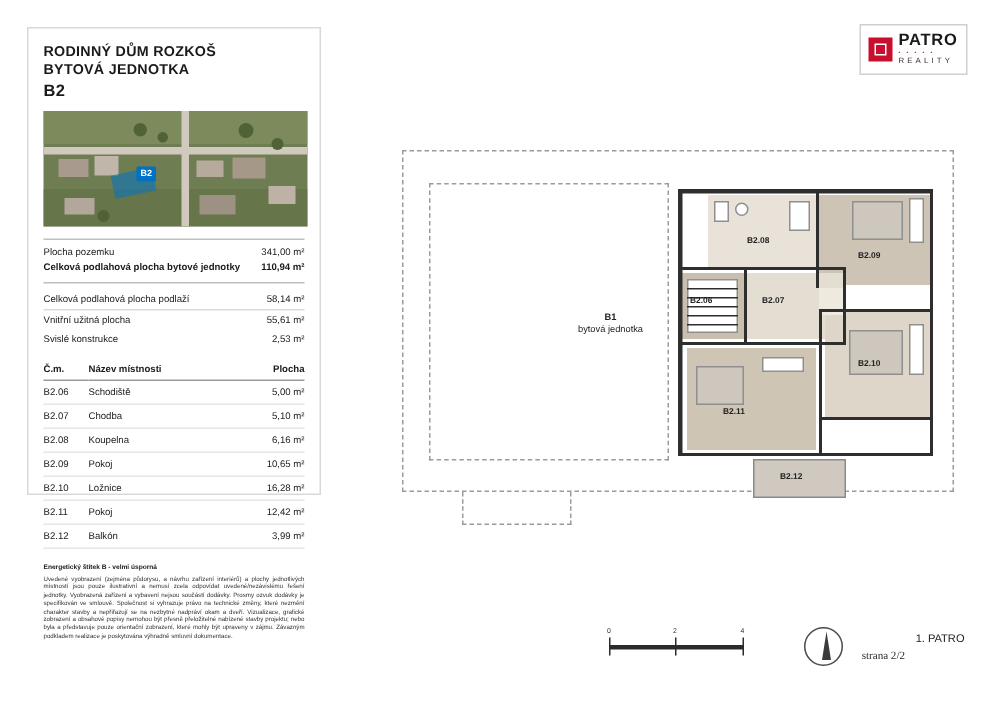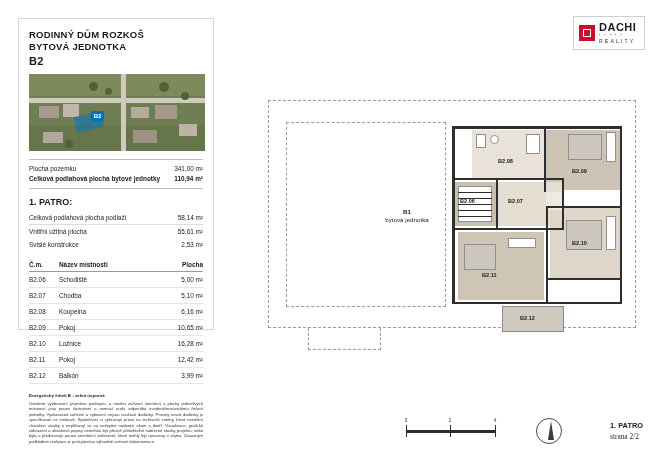--- a/index.html
+++ b/index.html
@@ -346,21 +346,21 @@
   }
 
   .footer {
     position: absolute;
     right: 20px;
     top: 420px;
     text-align: left;
     font-size: 7.4px;
     line-height: 11px;
   }
-  .footer .f1 { font-weight: bold; }
+  .footer .f1 { font-weight: normal; margin-left: 36px; }
   .footer .f2 { color: #2a2a2a; font-family: Liberation Serif, serif; }
 </style>
 </head>
 <body>
 
 <div class="left-panel">
 
   <div class="doc-title">
     <div>RODINNÝ DŮM ROZKOŠ</div>
     <div>BYTOVÁ JEDNOTKA</div>
@@ -392,21 +392,20 @@
     <div class="row">
       <span class="lbl">Plocha pozemku</span>
       <span class="val">341,00 m²</span>
     </div>
     <div class="row bold">
       <span class="lbl">Celková podlahová plocha bytové jednotky</span>
       <span class="val">110,94 m²</span>
     </div>
   </div>
 
-  <div class="floor-title">1. PATRO:</div>
 
   <div class="stats">
     <div class="row">
       <span class="lbl">Celková podlahová plocha podlaží</span>
       <span class="val">58,14 m²</span>
     </div>
     <div class="sep"></div>
     <div class="row">
       <span class="lbl">Vnitřní užitná plocha</span>
       <span class="val">55,61 m²</span>
@@ -464,21 +463,21 @@
     </tbody>
   </table>
 
   <div class="disclaimer-title">Energetický štítek B - velmi úsporná</div>
   <div class="disclaimer">Uvedené vyobrazení (zejména půdorysu, a návrhu zařízení interiérů) a plochy jednotlivých místností jsou pouze ilustrativní a nemusí zcela odpovídat uvedené/nezávislému řešení jednotky. Vyobrazená zařízení a vybavení nejsou součástí dodávky. Prosmy ozvuk dodávky je specifikován ve smlouvě. Společnost si vyhrazuje právo na technické změny, které nezmění charakter stavby a nepřiřazují se na nezbytné nadpráví okam a dveří. Vizualizace, grafické zobrazení a obsahové popisy nemohou být přesně přeložitelné nabízené stavby projektu; nebo byla a představuje pouze orientační zobrazení, které mohly být upraveny v zájmu. Závazným podkladem realizace je poskytována výhradně smluvní dokumentace.</div>
 </div>
 
 <div class="logo">
   <div class="logo-mark"></div>
   <div class="logo-text">
-    <div class="logo-name">DACHI</div>
+    <div class="logo-name">PATRO</div>
     <div class="logo-dots">• • • • •</div>
     <div class="logo-sub">REALITY</div>
   </div>
 </div>
 
 <div class="plan">
 
   <div class="plot-outline"></div>
   <div class="plot-notch"></div>
   <div class="plot-inner"></div>

